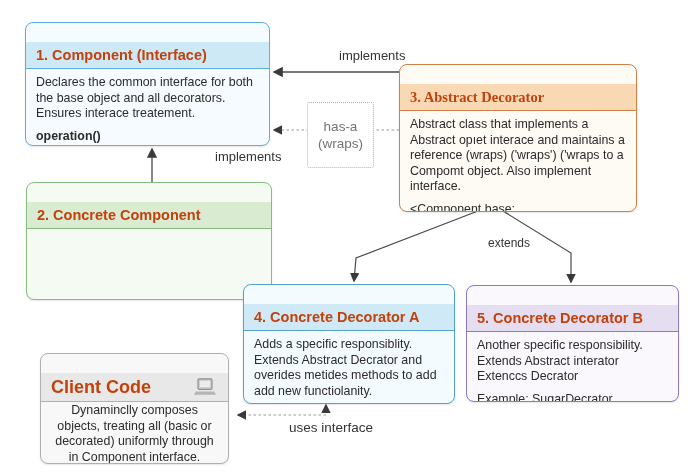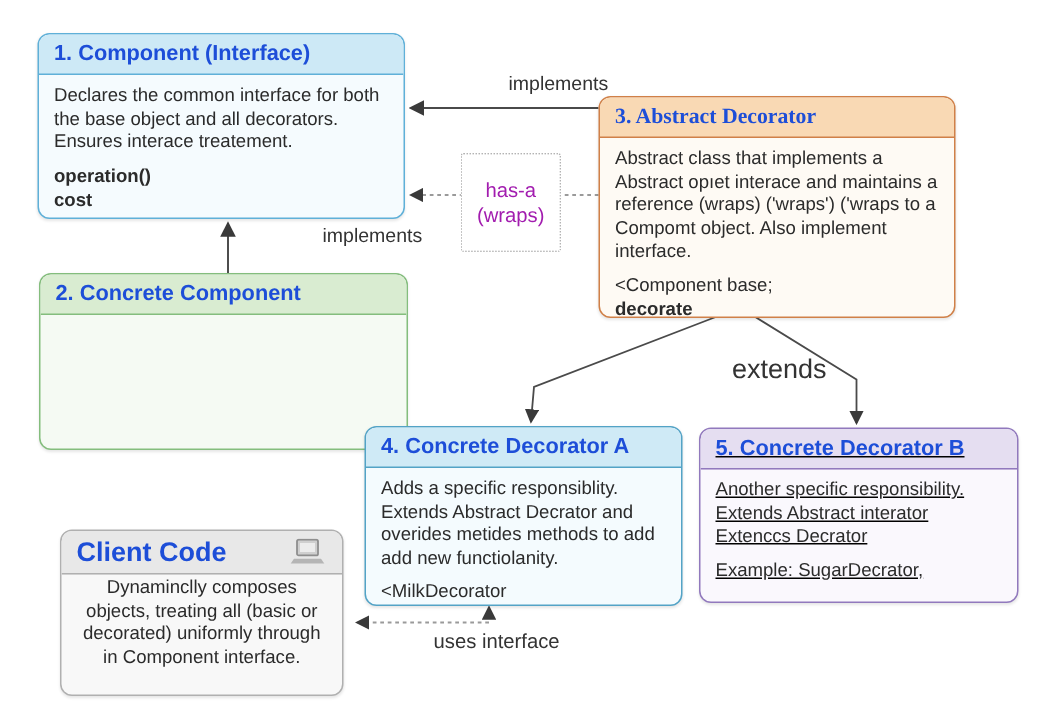--- a/index.html
+++ b/index.html
@@ -6,50 +6,50 @@
   .canvas{
     position:relative;width:696px;height:474px;background:#ffffff;
     font-family:"Liberation Sans","DejaVu Sans",sans-serif;overflow:hidden;
   }
   .connectors{position:absolute;left:0;top:0;width:696px;height:474px;z-index:1;}
   .box{
     position:absolute;border-radius:8px;z-index:3;overflow:hidden;
     box-shadow:0 1px 2px rgba(0,0,0,0.10);background:#fff;
   }
   .box-header{
-    font-weight:bold;font-size:14.5px;color:#1d4ed8;
-    padding:0 10px;display:flex;align-items:center;justify-content:space-between;
+    font-weight:bold;font-size:14.5px;color:#c2410c;
+    padding:0 10px;display:flex;align-items:center;justify-content:space-between;margin-top:19px;
   }
   .box-body{padding:6px 10px 4px 10px;font-size:12.4px;line-height:15.5px;color:#2b2b2b;}
   .box-body p{margin:0;}
   .members{margin-top:6px;line-height:16px;}
   .members div{white-space:pre;}
   .semi{font-weight:600;}
   .bold-member{font-weight:700;}
   
   .t-blue   {border:1.6px solid #5fb0d8;background:#f5fbfe;}
   .t-blue   .box-header{background:#cde9f6;border-bottom:1.6px solid #5fb0d8;height:26px;}
   .t-green  {border:1.6px solid #84bd7d;background:#f5faf3;}
   .t-green  .box-header{background:#d9ecd1;border-bottom:1.6px solid #84bd7d;height:26px;}
   .t-orange {border:1.6px solid #d08048;background:#fefaf4;}
   .t-orange .box-header{background:#f9d9b4;border-bottom:1.6px solid #d08048;height:26px;font-family:Liberation Serif, serif;}
   .t-blue2  {border:1.6px solid #53a3c6;background:#f4fbfe;}
   .t-blue2  .box-header{background:#cfeaf6;border-bottom:1.6px solid #53a3c6;height:26px;}
-  .t-purple {border:1.6px solid #9179bd;background:#faf8fd;text-decoration:underline;}
+  .t-purple {border:1.6px solid #9179bd;background:#faf8fd;}
   .t-purple .box-header{background:#e5def1;border-bottom:1.6px solid #9179bd;height:26px;}
   .t-gray   {border:1.4px solid #b0b0b0;background:#f8f8f8;}
   .t-gray   .box-header{background:#e8e8e8;border-bottom:1.4px solid #b0b0b0;height:28px;font-size:18px;}
   .conn-label{
     position:absolute;z-index:2;font-size:13px;color:#333;white-space:nowrap;padding-left:48px;
   }
   .hasa-box{
     position:absolute;left:307px;top:102px;width:65px;height:64px;z-index:2;
     border:1.5px dotted #b3b3b3;background:#ffffff;border-radius:2px;
     display:flex;flex-direction:column;align-items:center;justify-content:center;
-    font-size:13.5px;color:#a21caf;line-height:17px;
+    font-size:13.5px;color:#737373;line-height:17px;
   }
   
   #box1{left:25px;top:22px;width:243px;height:122px;}
   #box2{left:26px;top:182px;width:244px;height:116px;}
   #box3{left:399px;top:64px;width:236px;height:146px;}
   #box4{left:243px;top:284px;width:210px;height:118px;}
   #box5{left:466px;top:285px;width:211px;height:115px;}
   #box6{left:40px;top:353px;width:187px;height:109px;}
 </style>
 </head>
@@ -66,21 +66,21 @@
     <line x1="399" y1="72" x2="274" y2="72" stroke="#4a4a4a" stroke-width="1.3" marker-end="url(#arr)"></line>
     <line x1="399" y1="130" x2="274" y2="130" stroke="#9a9a9a" stroke-width="1.2" stroke-dasharray="2.5,2.5" marker-end="url(#arr)"></line>
     <line x1="152" y1="182" x2="152" y2="149" stroke="#4a4a4a" stroke-width="1.3" marker-end="url(#arr)"></line>
     <polyline points="478,211 356,258 354,281" fill="none" stroke="#4a4a4a" stroke-width="1.2" marker-end="url(#arr)"></polyline>
     <polyline points="503,211 571,253 571,282" fill="none" stroke="#4a4a4a" stroke-width="1.2" marker-end="url(#arr)"></polyline>
     <polyline points="326,405 326,415 238,415" fill="none" stroke="#9a9a9a" stroke-width="1.2" stroke-dasharray="2.5,2.5" marker-start="url(#arr)" marker-end="url(#arr)"></polyline>
   </svg>
 
   <div class="conn-label" style="left:291px;top:48px;">implements</div>
   <div class="conn-label" style="left:167px;top:149px;">implements</div>
-  <div class="conn-label" style="left:440px;top:236px;font-size:18px;">extends</div>
+  <div class="conn-label" style="left:440px;top:236px;font-size:12px;">extends</div>
   <div class="conn-label" style="left:241px;top:420px;font-size:13.5px;">uses interface</div>
 
   <div class="hasa-box">
     <span>has-a</span>
     <span>(wraps)</span>
   </div>
 
   <div id="box1" class="box t-blue">
     <div class="box-header">1. Component (Interface)</div>
     <div class="box-body">

